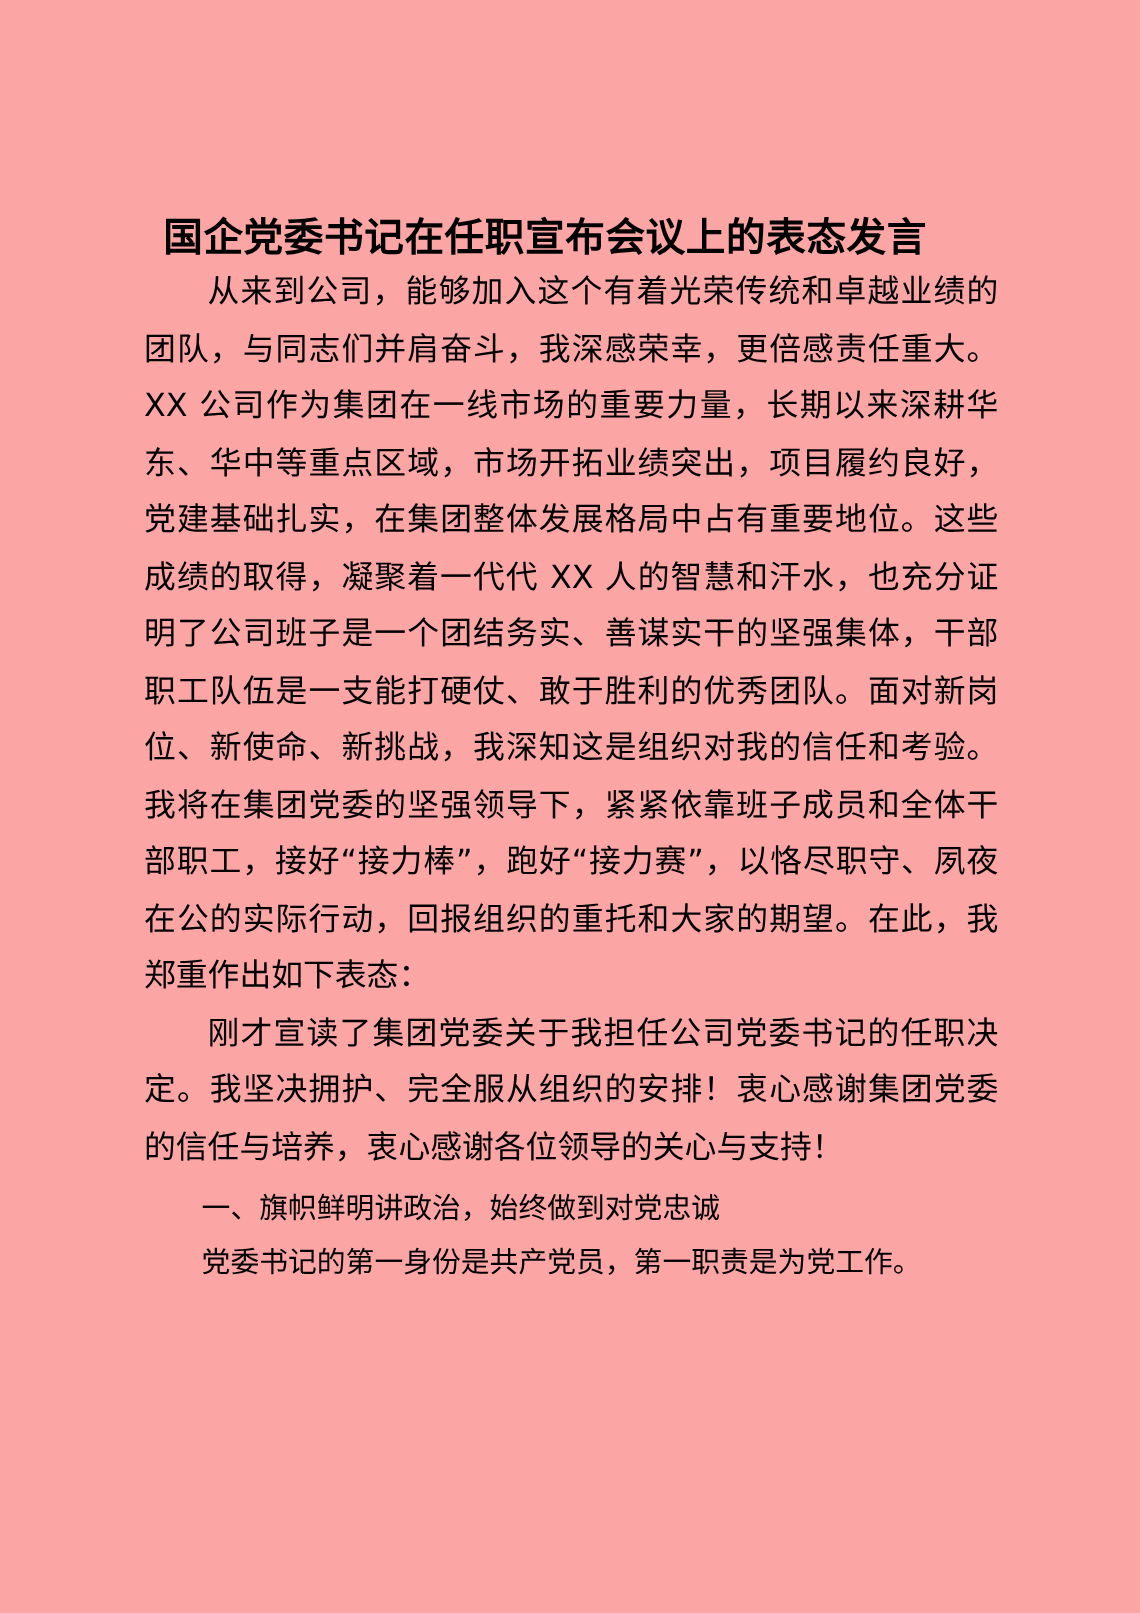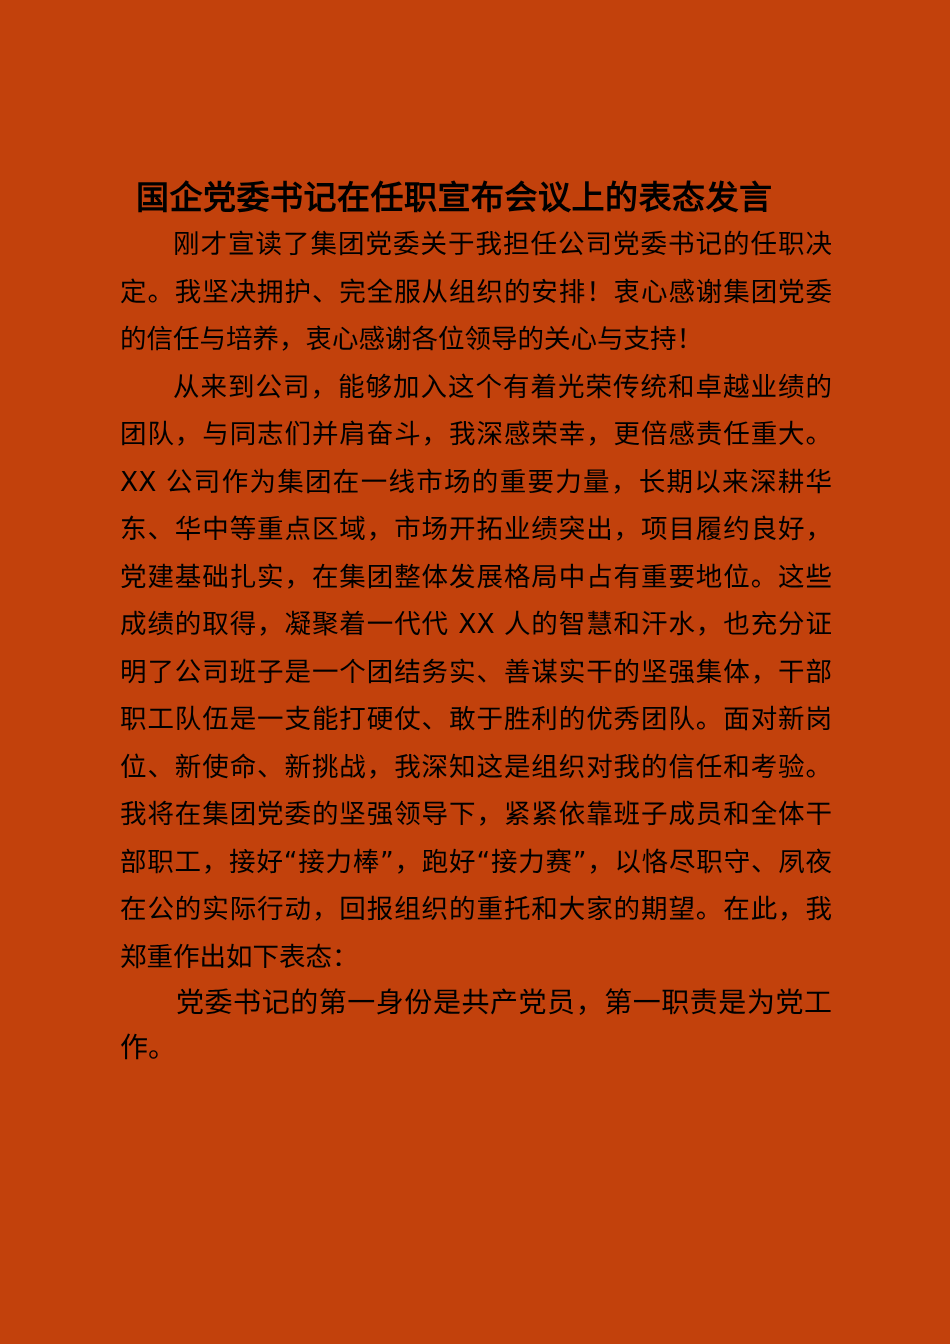--- a/index.html
+++ b/index.html
@@ -11,21 +11,21 @@
   body {
     font-family: "DejaVu Sans", "Liberation Sans", sans-serif;
     color: #000000;
     -webkit-font-smoothing: antialiased;
   }
   .page {
     position: relative;
     width: 950px;
     height: 1344px;
     margin: 0 auto;
-    background: #c2410c;
+    background: #fca5a5;
     overflow: hidden;
     box-sizing: border-box;
   }
   .content {
     position: absolute;
     left: 120px;
     top: 0;
     width: 712px;
   }
   .doc-title {
@@ -57,38 +57,39 @@
   }
   .section-heading {
     font-size: 24px;
     line-height: 45px;
     margin: 0;
     padding-top: 5px;
     text-indent: 2em;
     text-align: left;
   }
   .section-body {
-    font-size: 28px;
+    font-size: 24px;
     line-height: 45px;
     margin: 0;
     text-indent: 2em;
     text-align: justify;
     text-justify: inter-ideograph;
   }
 </style>
 </head>
 <body>
 
 <div class="page">
   <div class="content">
 
     <h1 class="doc-title">国企党委书记在任职宣布会议上的表态发言</h1>
 
 
+    <p class="body-para">从来到公司，能够加入这个有着光荣传统和卓越业绩的团队，与同志们并肩奋斗，我深感荣幸，更倍感责任重大。XX 公司作为集团在一线市场的重要力量，长期以来深耕华东、华中等重点区域，市场开拓业绩突出，项目履约良好，党建基础扎实，在集团整体发展格局中占有重要地位。这些成绩的取得，凝聚着一代代 XX 人的智慧和汗水，也充分证明了公司班子是一个团结务实、善谋实干的坚强集体，干部职工队伍是一支能打硬仗、敢于胜利的优秀团队。面对新岗位、新使命、新挑战，我深知这是组织对我的信任和考验。我将在集团党委的坚强领导下，紧紧依靠班子成员和全体干部职工，接好“接力棒”，跑好“接力赛”，以恪尽职守、夙夜在公的实际行动，回报组织的重托和大家的期望。在此，我郑重作出如下表态：</p>
+
     <p class="body-para">刚才宣读了集团党委关于我担任公司党委书记的任职决定。我坚决拥护、完全服从组织的安排！衷心感谢集团党委的信任与培养，衷心感谢各位领导的关心与支持！</p>
 
-    <p class="body-para">从来到公司，能够加入这个有着光荣传统和卓越业绩的团队，与同志们并肩奋斗，我深感荣幸，更倍感责任重大。XX 公司作为集团在一线市场的重要力量，长期以来深耕华东、华中等重点区域，市场开拓业绩突出，项目履约良好，党建基础扎实，在集团整体发展格局中占有重要地位。这些成绩的取得，凝聚着一代代 XX 人的智慧和汗水，也充分证明了公司班子是一个团结务实、善谋实干的坚强集体，干部职工队伍是一支能打硬仗、敢于胜利的优秀团队。面对新岗位、新使命、新挑战，我深知这是组织对我的信任和考验。我将在集团党委的坚强领导下，紧紧依靠班子成员和全体干部职工，接好“接力棒”，跑好“接力赛”，以恪尽职守、夙夜在公的实际行动，回报组织的重托和大家的期望。在此，我郑重作出如下表态：</p>
-
+    <p class="section-heading">一、旗帜鲜明讲政治，始终做到对党忠诚</p>
 
     <p class="section-body">党委书记的第一身份是共产党员，第一职责是为党工作。</p>
 
   </div>
 </div>
 
 </body></html>

